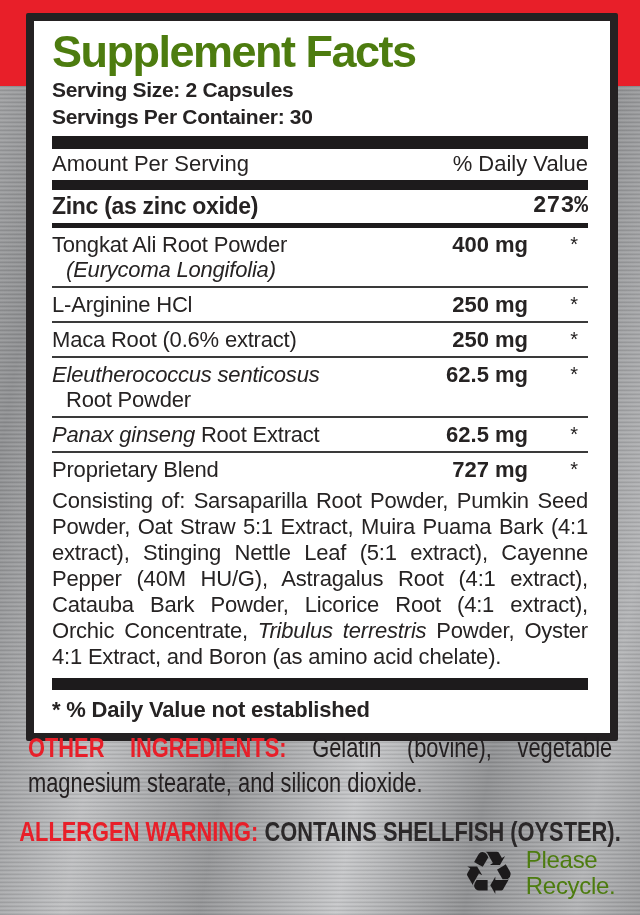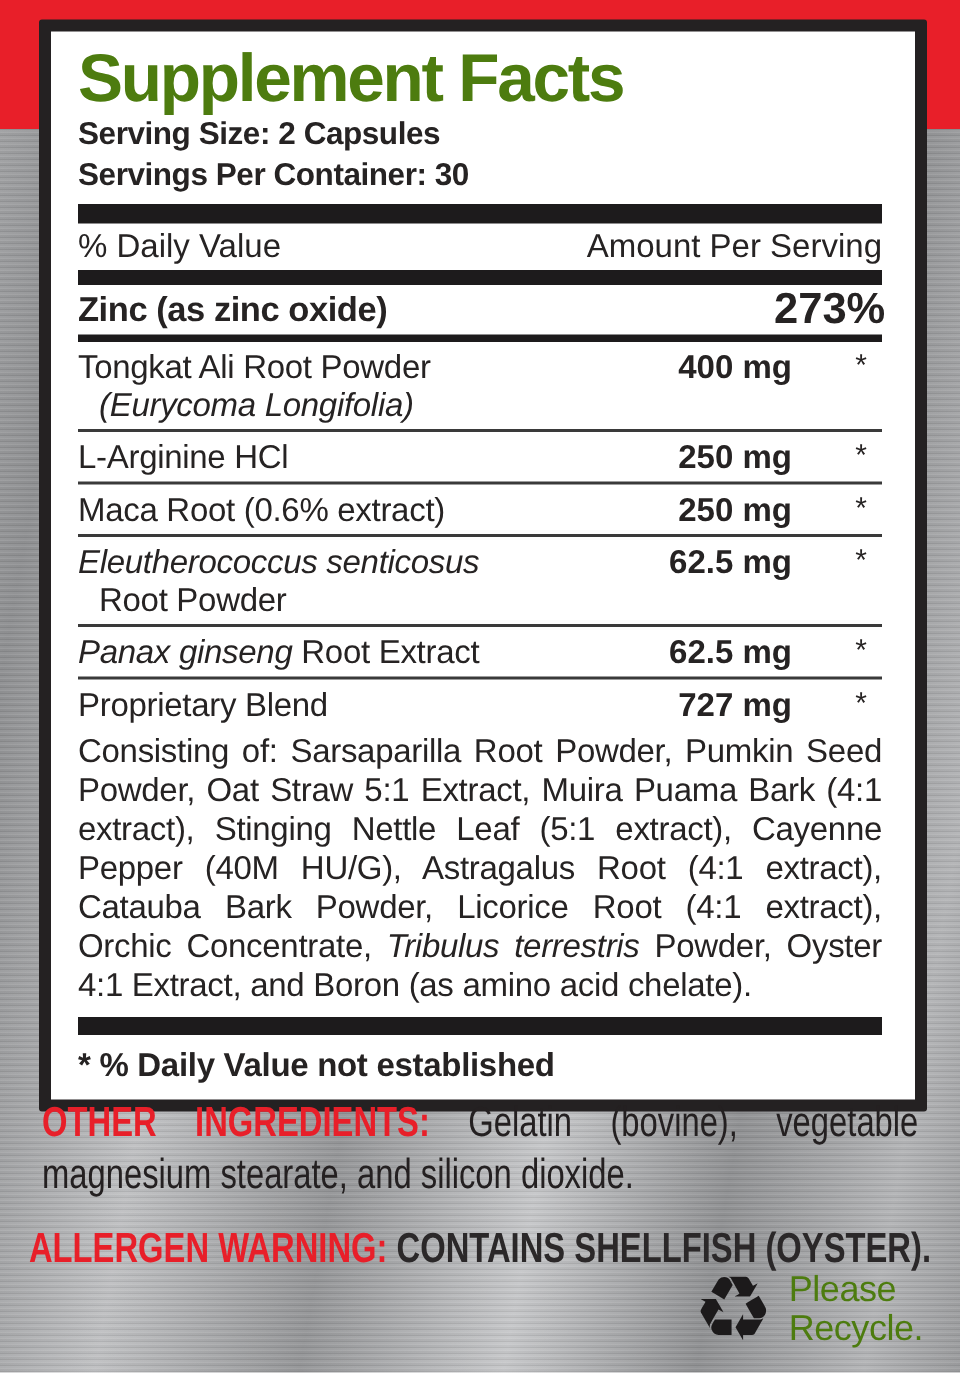--- a/index.html
+++ b/index.html
@@ -34,21 +34,21 @@
   .sep{height:2px;background:#3a3a3a;}
   .sep.heavy{height:5px;background:#1d1b1c;}
 
   .row{display:flex;align-items:flex-start;padding:4px 0;}
   .names{flex:1;font-size:22px;line-height:25px;letter-spacing:-0.2px;}
   .row.zinc .names{font-size:23px;font-weight:bold;letter-spacing:-0.3px;}
   .l2{padding-left:14px;}
   .ital{font-style:italic;}
   .amt{width:100px;text-align:right;font-weight:bold;font-size:22px;line-height:25px;white-space:nowrap;}
   .dv{width:60px;text-align:right;padding-right:10px;box-sizing:border-box;font-size:20px;line-height:25px;}
-  .dv-zinc{width:72px;text-align:right;font-weight:bold;font-size:29px;line-height:25px;}
+  .dv-zinc{width:72px;text-align:right;font-weight:bold;font-size:23px;line-height:25px;font-family:Liberation Mono, monospace;}
   .row.zinc .amt{font-size:23px;}
 
   .blend-desc{font-size:22px;line-height:26px;text-align:justify;letter-spacing:-0.2px;margin-top:2px;}
   .footnote{font-size:22px;font-weight:bold;padding:7px 0 2px 0;letter-spacing:-0.2px;}
 
   .cond{transform:scaleX(0.78);transform-origin:left top;}
   .other-ing{
     position:absolute;top:730px;left:28px;width:584px;
   }
   .other-ing .cond-box{width:749px;font-size:28px;line-height:35px;text-align:justify;color:#242021;}
@@ -69,22 +69,22 @@
 
 <div class="panel">
   <div class="panel-inner">
     <div class="title">Supplement Facts</div>
     <div class="serv">Serving Size: 2 Capsules</div>
     <div class="serv">Servings Per Container: 30</div>
 
     <div class="bar bar-lg"></div>
 
     <div class="hdr-row">
+      <span>Amount Per Serving</span>
       <span>% Daily Value</span>
-      <span>Amount Per Serving</span>
     </div>
 
     <div class="bar bar-md"></div>
 
     <div class="row zinc">
       <div class="names">Zinc (as zinc oxide)</div>
       <div class="dv-zinc">273%</div>
     </div>
 
     <div class="sep heavy"></div>

